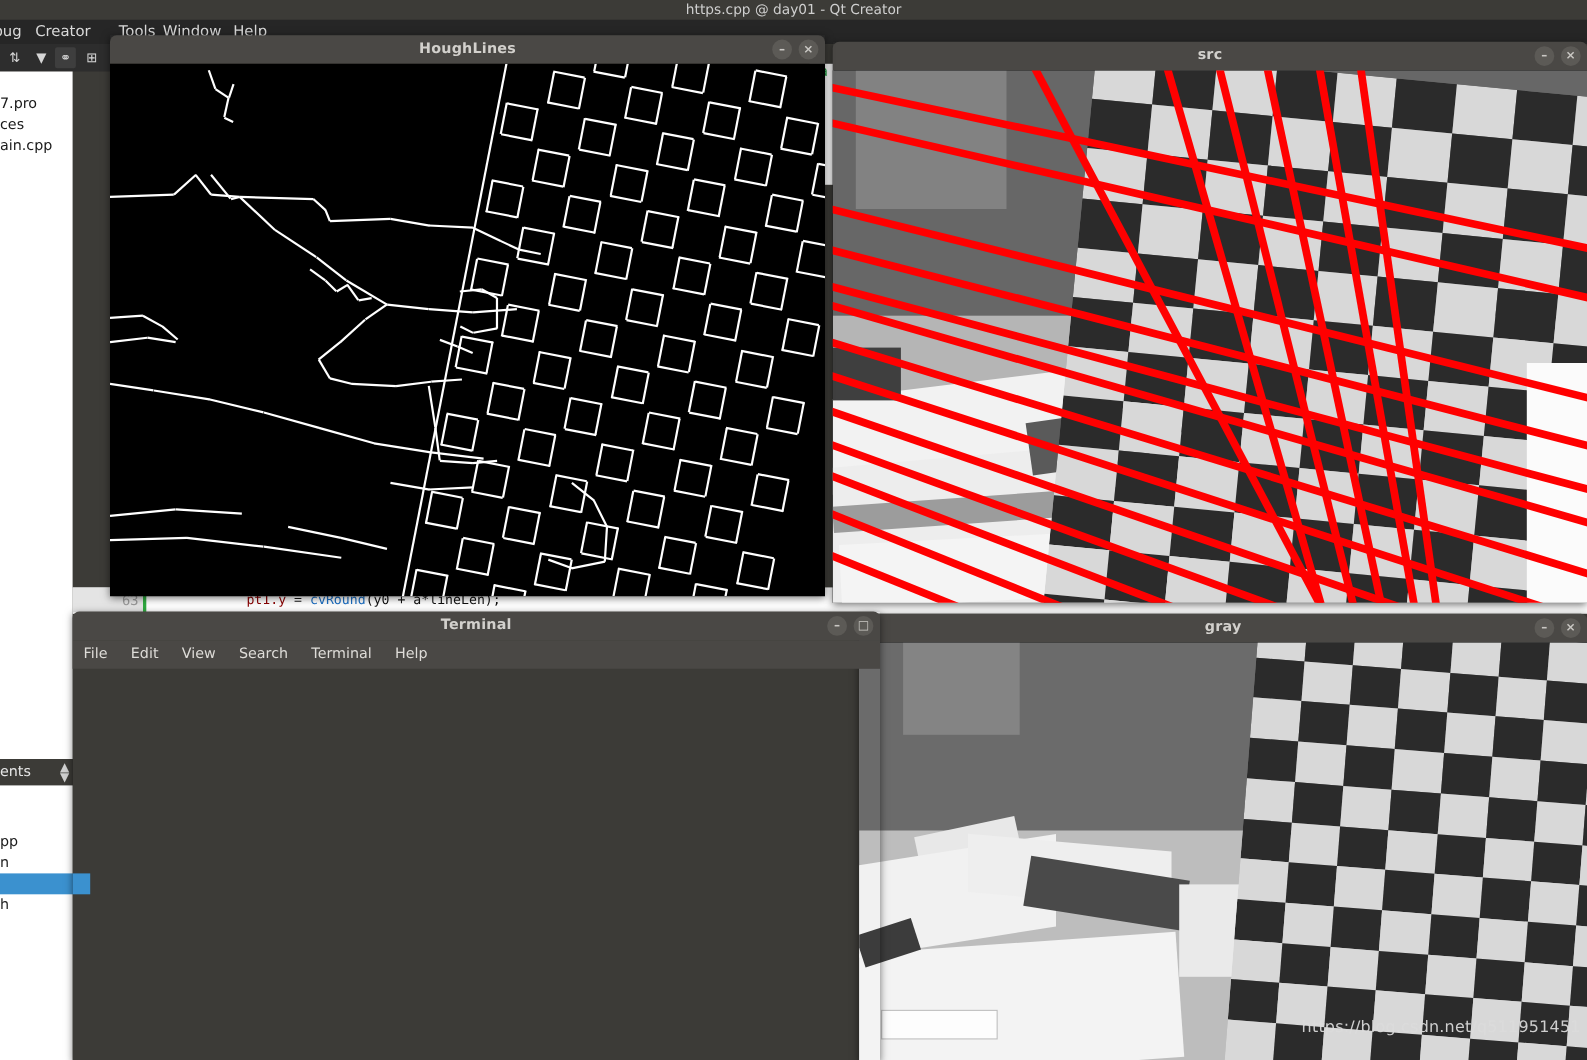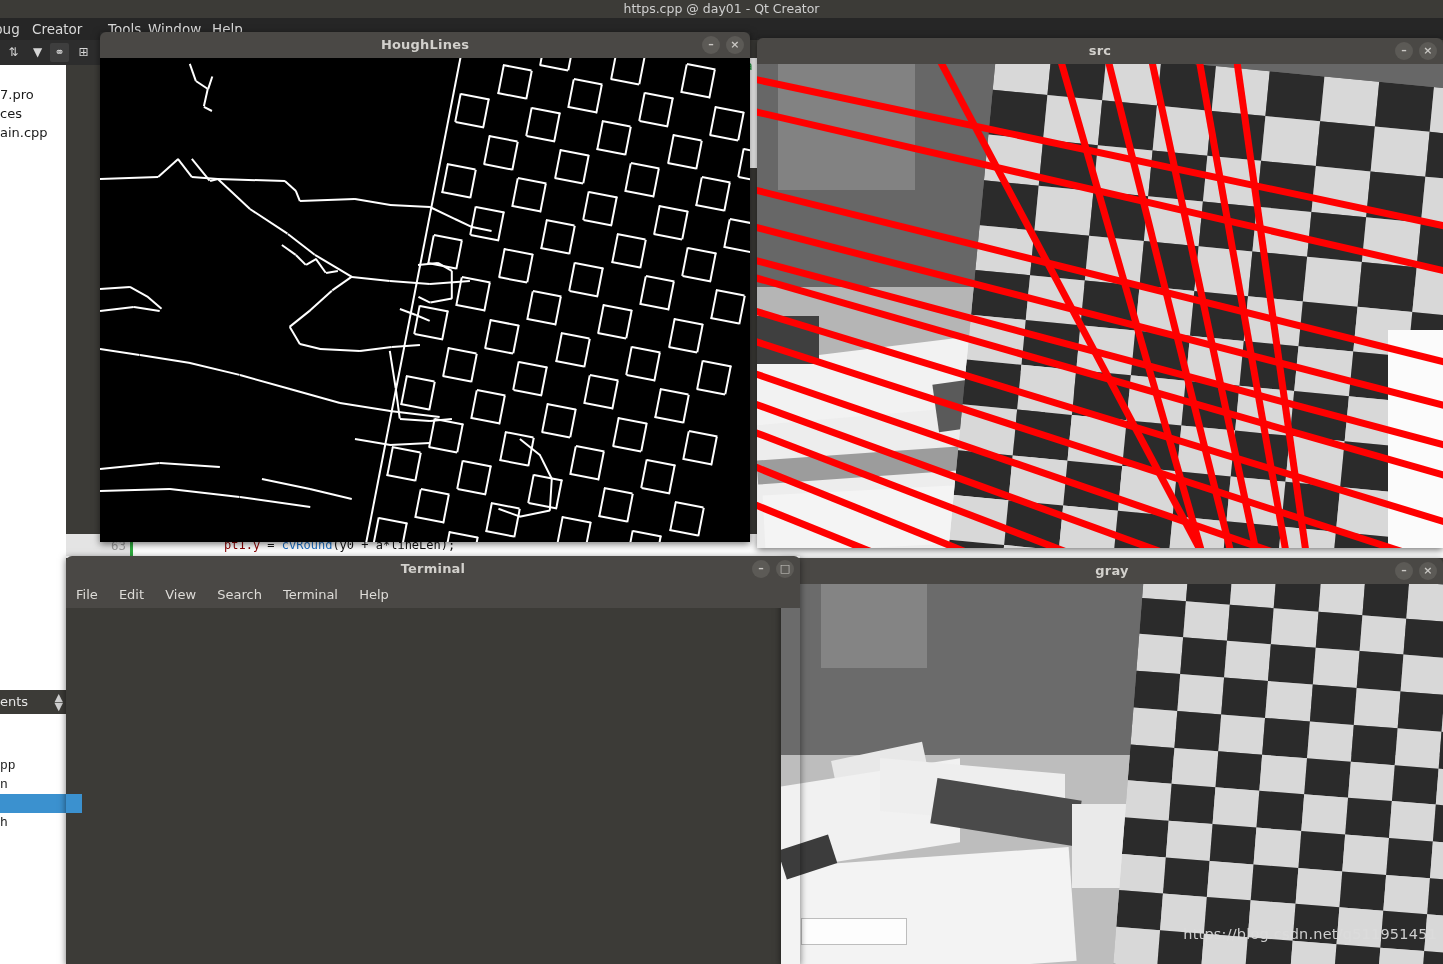--- a/index.html
+++ b/index.html
@@ -29,21 +29,21 @@
 
   #qt-opendocs-hdr{position:absolute;left:0;top:690px;width:66px;height:24px;
       background:#3c3b37;color:#e6e6e6;font-size:13px;line-height:24px;
       white-space:nowrap;overflow:hidden;}
   #qt-opendocs-hdr .spin{position:absolute;right:3px;top:3px;
       color:#d0d0d0;font-size:11px;line-height:9px;text-align:center;}
 
   #qt-opendocs{position:absolute;left:0;top:714px;width:66px;height:250px;
       background:#fff;color:#1a1a1a;font-size:13px;}
   #qt-opendocs .doc{position:absolute;left:0;width:82px;height:19px;
-      line-height:19px;white-space:nowrap;font-family:Liberation Mono, monospace;}
+      line-height:19px;white-space:nowrap;}
   #qt-opendocs .doc.sel{background:#3b91cf;color:#fff;}
 
   
   #qt-editor{position:absolute;left:66px;top:534px;width:1377px;height:24px;
       background:#ffffff;overflow:hidden;}
   #qt-editor .gut{position:absolute;left:0;top:0;width:66px;height:24px;
       background:#e4e4e4;color:#9a9a9a;font-size:12.5px;text-align:right;
       padding-right:6px;box-sizing:border-box;line-height:23px;
       font-family:"DejaVu Sans Mono","Liberation Mono",monospace;}
   #qt-editor .gmark{position:absolute;left:64px;top:0;width:3px;height:24px;

